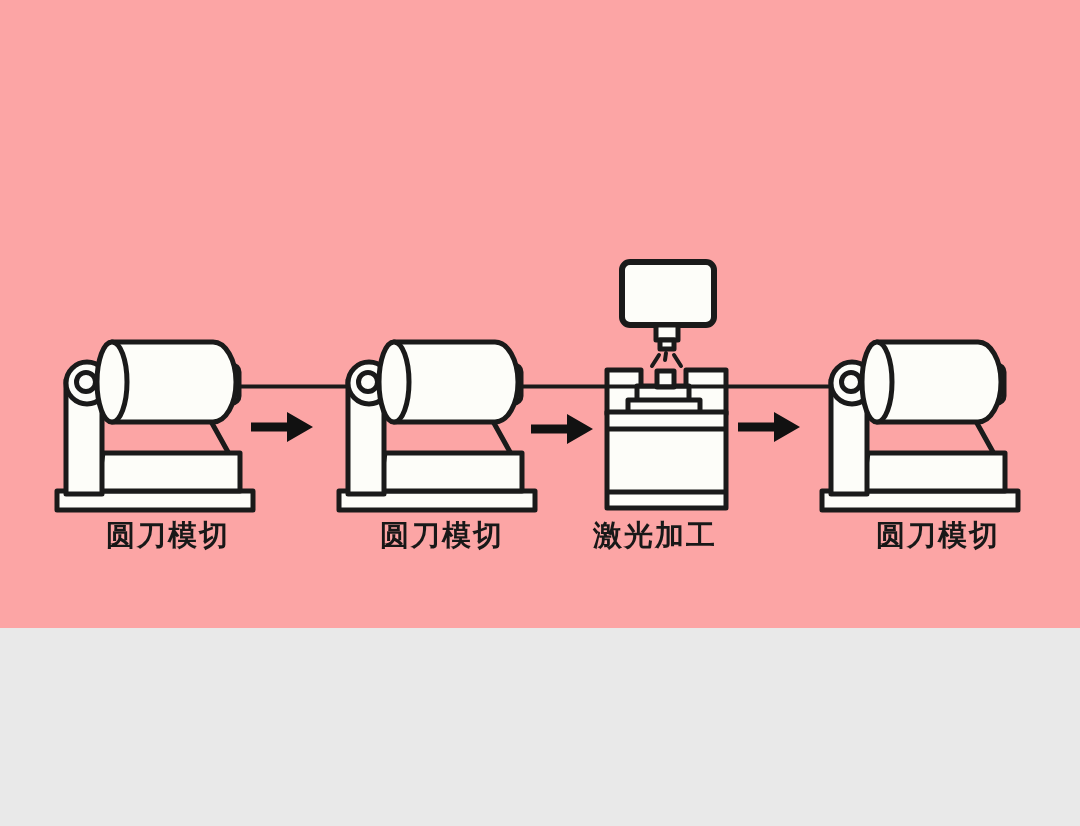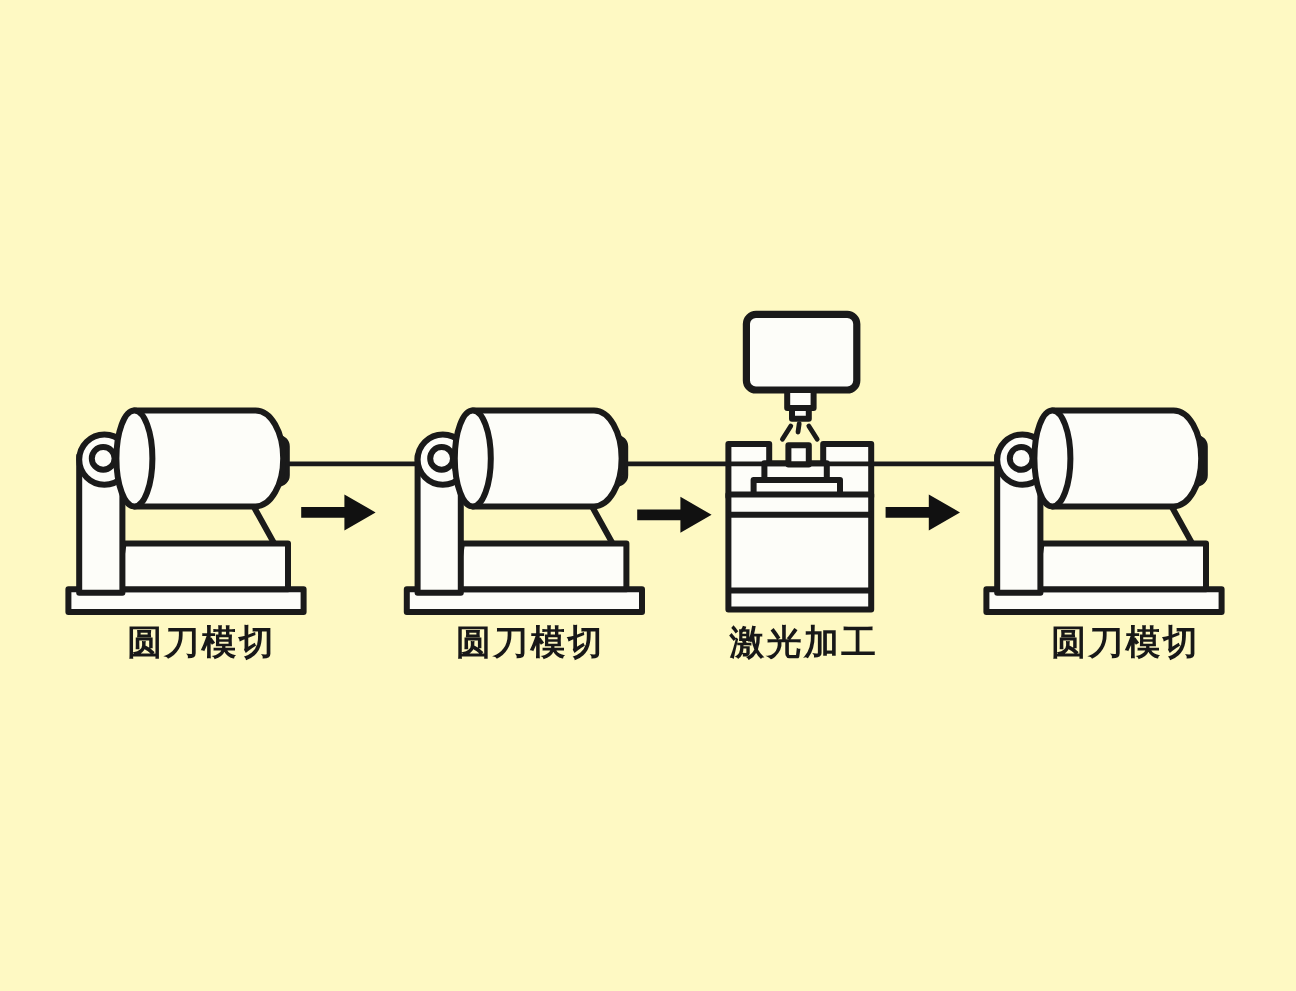--- a/index.html
+++ b/index.html
@@ -2,39 +2,39 @@
 <html><head>
 <meta charset="utf-8">
 <style>
   html,body{margin:0;padding:0;}
   body{
     font-family:"Liberation Sans","DejaVu Sans",sans-serif;
     background:#e9e9e9;
   }
   .canvas{
     position:relative;
-    width:1080px;height:826px;
-    background:#fef9c3;
+    width:1080px;height:628px;
+    background:#fca5a5;
     overflow:hidden;
   }
   .flow-svg{position:absolute;left:0;top:0;}
   .stage-label{
     position:absolute;
     top:516px;
     width:224px;
     text-align:center;
     font-size:29px;
     font-weight:600;
     letter-spacing:2px;
     color:#181818;
     white-space:nowrap;
   }
   .lbl-1{left:56px;}
   .lbl-2{left:330px;}
-  .lbl-3{left:558px;}
+  .lbl-3{left:543px;}
   .lbl-4{left:826px;}
 </style>
 </head>
 <body>
 
 <div class="canvas">
 
   <svg class="flow-svg" width="1080" height="826" viewBox="0 0 1080 826">
 
     <defs>

